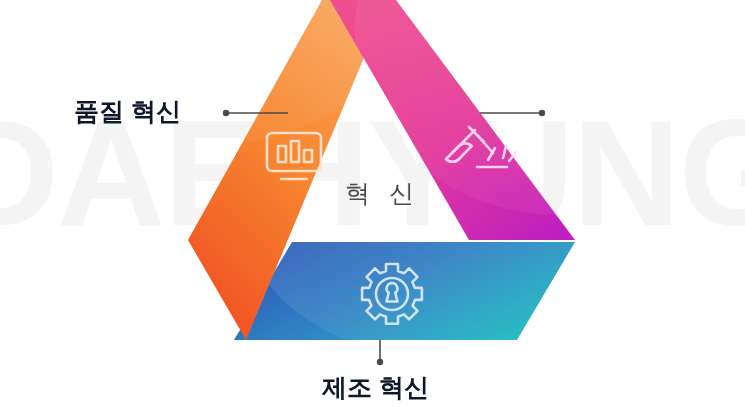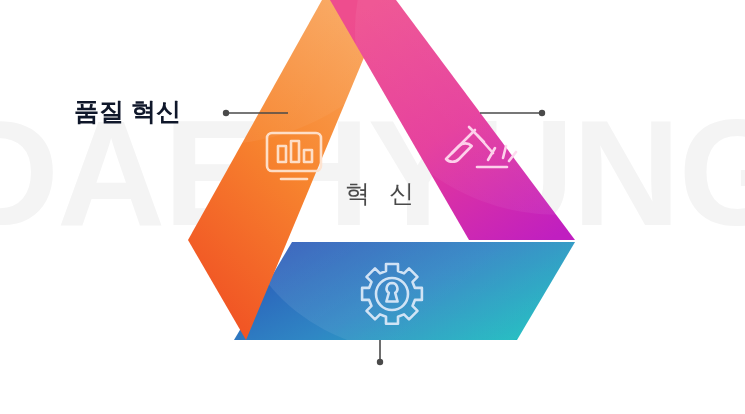--- a/index.html
+++ b/index.html
@@ -180,16 +180,17 @@
 
     <g stroke="#4a4a4a" stroke-width="1.6">
       <line x1="380" y1="340" x2="380" y2="362"></line>
       <circle cx="380" cy="362" r="3.2" fill="#4a4a4a" stroke="none"></circle>
     </g>
   </svg>
 
   <div class="label" id="label-quality">품질 혁신</div>
 
 
+  <div class="label" id="label-manufacturing">제조 혁신</div>
 
   <div id="label-center">혁 신</div>
 
 </div>
 
 </body></html>

